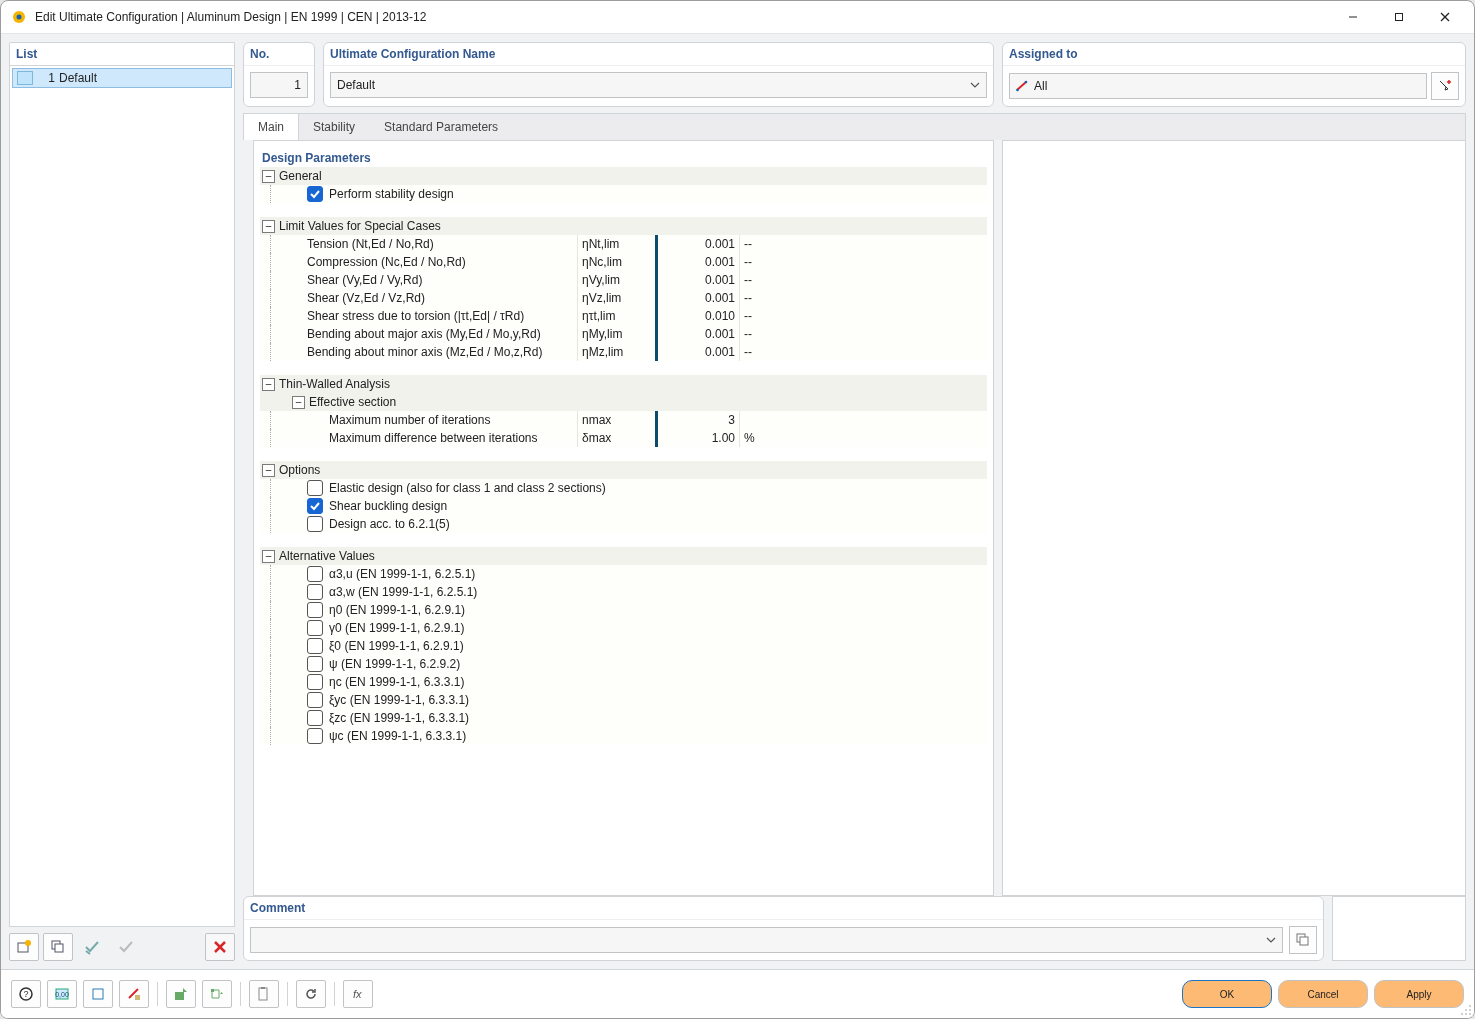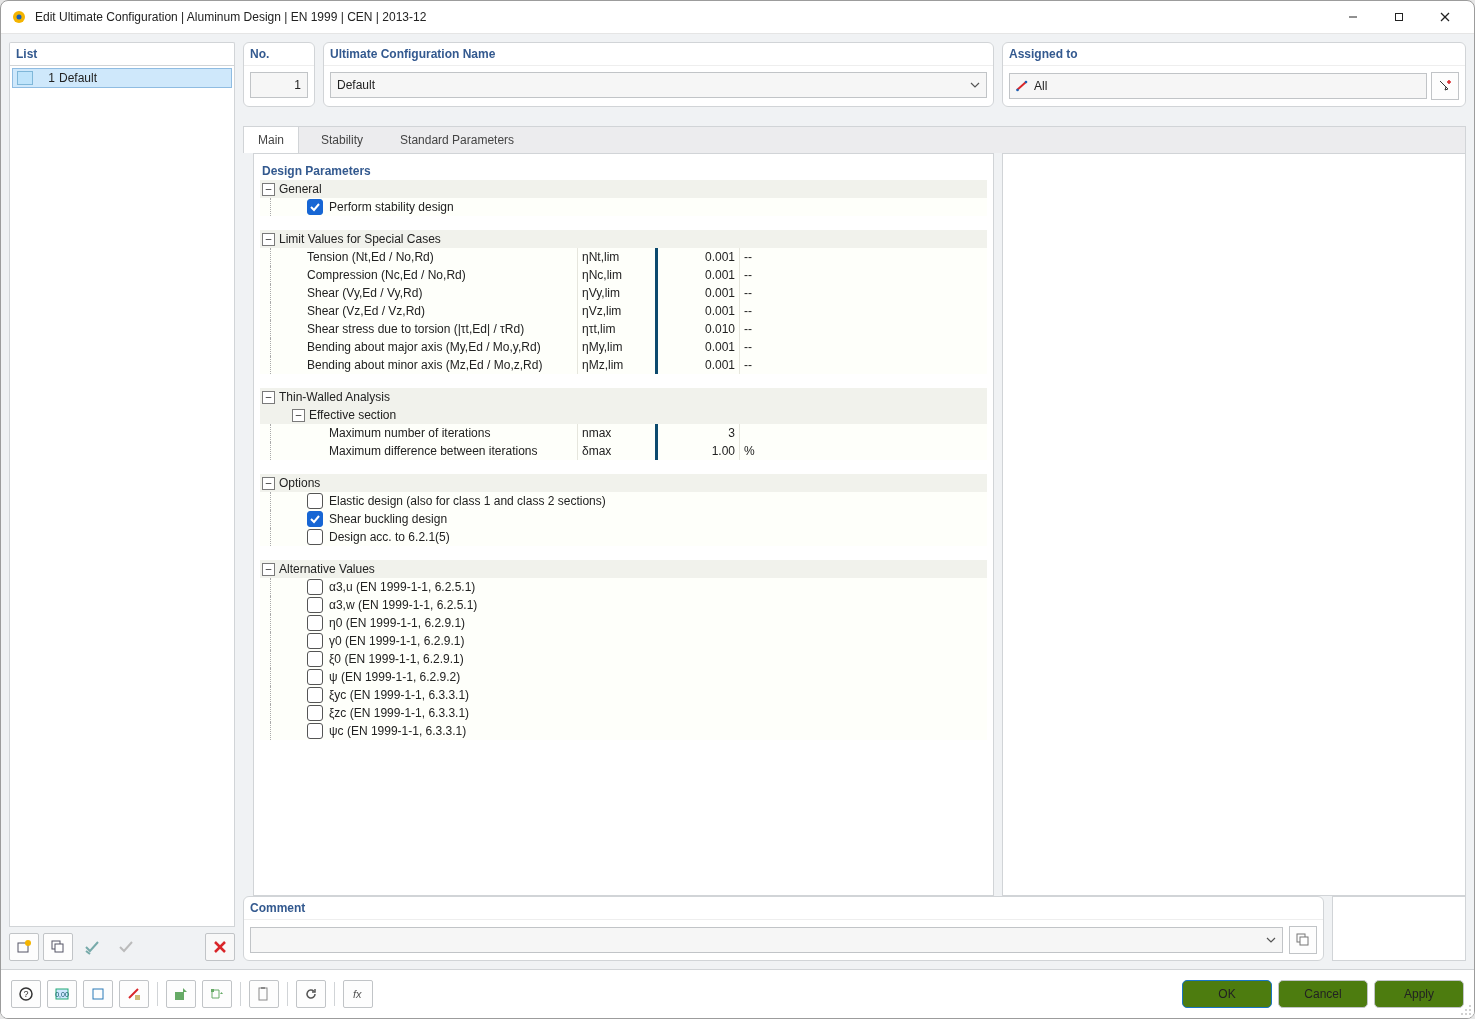--- a/index.html
+++ b/index.html
@@ -51,21 +51,21 @@
   .no-card{width:70px;}
   .no-field{height:24px;border:1px solid var(--border);background:#f6f6f6;display:flex;align-items:center;justify-content:flex-end;padding:0 6px;}
   .name-card{flex:1;}
   .dd{height:24px;border:1px solid var(--border);background:#f6f6f6;display:flex;align-items:center;padding:0 6px;justify-content:space-between;}
   .dd .chev{width:10px;height:10px;}
   .assigned-card{width:462px;}
   .assigned-row{display:flex;gap:4px;align-items:center;}
   .assigned-field{flex:1;height:24px;border:1px solid var(--border);background:#f6f6f6;display:flex;align-items:center;padding:0 6px;gap:6px;}
   .pick-btn{width:26px;height:26px;border:1px solid var(--border);background:#fdfdfd;display:flex;align-items:center;justify-content:center;}
   
-  .tabs-row{display:flex;margin-top:19px;border:1px solid var(--border-light);border-bottom:none;background:var(--panel-bg2);gap:8px;}
+  .tabs-row{display:flex;margin-top:6px;border:1px solid var(--border-light);border-bottom:none;background:var(--panel-bg2);}
   .tab{padding:6px 14px;color:#444;}
   .tab.active{background:#fff;border-right:1px solid var(--border-light);}
   .tab.inactive{border-right:1px solid transparent;}
   
   .content-row{display:flex;gap:8px;flex:1;min-height:0;padding-left:10px;}
   .main-content{flex:1;background:#fff;border:1px solid var(--border-light);padding:6px 6px 6px 6px;overflow:auto;}
   .side-preview{width:462px;background:#fff;border:1px solid var(--border-light);}
   .section-title{color:var(--header-text);font-weight:600;padding:4px 2px 2px;}
   .grid{font-size:12px;}
   .grow{display:flex;align-items:center;height:18px;background:var(--grid-row);}
@@ -84,21 +84,21 @@
   .spacer-row{height:14px;}
   
   .comment-row{display:flex;gap:8px;}
   .comment-card{flex:1;}
   .comment-inner{display:flex;gap:6px;align-items:center;}
   .comment-pick{width:26px;height:26px;border:1px solid var(--border);background:#fdfdfd;display:flex;align-items:center;justify-content:center;}
   .comment-preview{width:132px;background:#fff;border:1px solid var(--border-light);}
   
   .bottom-bar{height:48px;border-top:1px solid var(--border-light);background:#fff;display:flex;align-items:center;padding:0 10px;gap:6px;}
   .bottom-bar .spacer{flex:1;}
-  .dlg-btn{min-width:88px;height:26px;border:1px solid var(--border);border-radius:5px;background:#4d7c0f;display:flex;align-items:center;justify-content:center;font-size:12px;}
+  .dlg-btn{min-width:88px;height:26px;border:1px solid var(--border);border-radius:10px;background:#fdba74;display:flex;align-items:center;justify-content:center;font-size:10px;}
   .dlg-btn.primary{border-color:var(--btn-border);}
   .small-sep{width:1px;height:24px;background:var(--border-light);margin:0 2px;}
   .resize-grip{position:absolute;right:2px;bottom:2px;width:12px;height:12px;opacity:.4;}
 </style>
 </head>
 <body>
 
 <div class="window">
 
   <div class="titlebar">
@@ -498,20 +498,27 @@
                     <div class="c1 full">
                       <span class="tree-indent" style="width:36px;margin-left:8px;border-left:1px dotted #aaa;height:100%;"></span>
                       <span class="cbx"></span>
                       <span>ψ (EN 1999-1-1, 6.2.9.2)</span>
                     </div>
                   </div>
                   <div class="grow">
                     <div class="c1 full">
                       <span class="tree-indent" style="width:36px;margin-left:8px;border-left:1px dotted #aaa;height:100%;"></span>
                       <span class="cbx"></span>
+                      <span>ηc (EN 1999-1-1, 6.3.3.1)</span>
+                    </div>
+                  </div>
+                  <div class="grow">
+                    <div class="c1 full">
+                      <span class="tree-indent" style="width:36px;margin-left:8px;border-left:1px dotted #aaa;height:100%;"></span>
+                      <span class="cbx"></span>
                       <span>ξyc (EN 1999-1-1, 6.3.3.1)</span>
                     </div>
                   </div>
                   <div class="grow">
                     <div class="c1 full">
                       <span class="tree-indent" style="width:36px;margin-left:8px;border-left:1px dotted #aaa;height:100%;"></span>
                       <span class="cbx"></span>
                       <span>ξzc (EN 1999-1-1, 6.3.3.1)</span>
                     </div>
                   </div>

